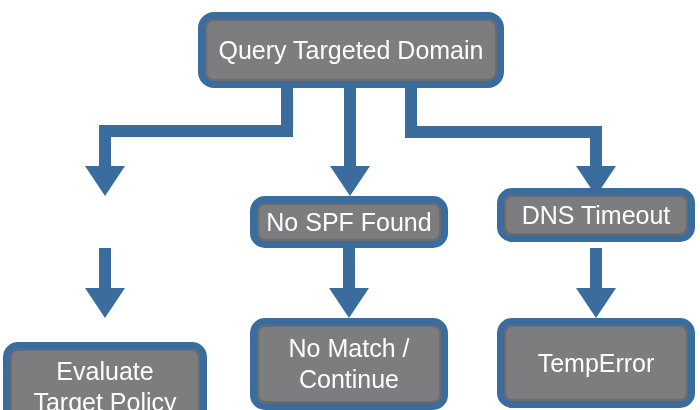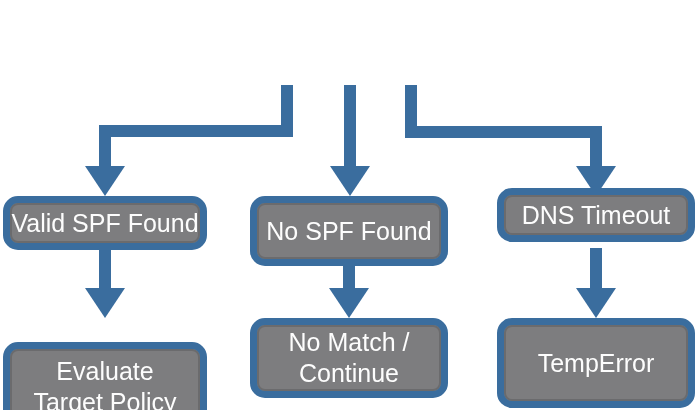--- a/index.html
+++ b/index.html
@@ -44,25 +44,25 @@
     width: 0;
     height: 0;
     border-left: 20px solid transparent;
     border-right: 20px solid transparent;
     border-top: 30px solid var(--arrow);
   }
   
   .n-root { left: 198px; top: 12px; width: 306px; height: 76px; }
   
   .n-r2c1 { left: 3px;   top: 196px; width: 204px; height: 54px; }
-  .n-r2c2 { left: 250px; top: 196px; width: 198px; height: 70px; }
+  .n-r2c2 { left: 250px; top: 196px; width: 198px; height: 52px; }
   .n-r2c3 { left: 497px; top: 188px; width: 198px; height: 54px; }
   
   .n-r3c1 { left: 3px;   top: 318px; width: 204px; height: 90px; margin-top: 24px; }
-  .n-r3c2 { left: 250px; top: 318px; width: 198px; height: 80px; }
+  .n-r3c2 { left: 250px; top: 318px; width: 198px; height: 92px; }
   .n-r3c3 { left: 497px; top: 318px; width: 198px; height: 90px; }
   
   .p-l-v1 { left: 281px; top: 85px;  width: 12px;  height: 46px; }
   .p-l-h  { left: 99px;  top: 125px; width: 194px; height: 12px; }
   .p-l-v2 { left: 99px;  top: 125px; width: 12px;  height: 45px; }
   .h-l    { left: 85px;  top: 166px; }
   
   .p-m-v  { left: 344px; top: 85px;  width: 12px;  height: 85px; }
   .h-m    { left: 330px; top: 166px; }
   
@@ -96,22 +96,22 @@
   <div class="pipe p-r-v2"></div>
   <div class="head h-r"></div>
 
   <div class="pipe p-a1"></div>
   <div class="head h-a1"></div>
   <div class="pipe p-a2"></div>
   <div class="head h-a2"></div>
   <div class="pipe p-a3"></div>
   <div class="head h-a3"></div>
 
+  <div class="node root n-root">Query Targeted Domain</div>
 
-  <div class="node n-r2c1">Valid SPF Found</div>
   <div class="node n-r2c2">No SPF Found</div>
   <div class="node n-r2c3">DNS Timeout</div>
 
   <div class="node n-r3c1">Evaluate
 Target Policy</div>
   <div class="node n-r3c2">No Match /
 Continue</div>
   <div class="node n-r3c3">TempError</div>
 
 </div>

